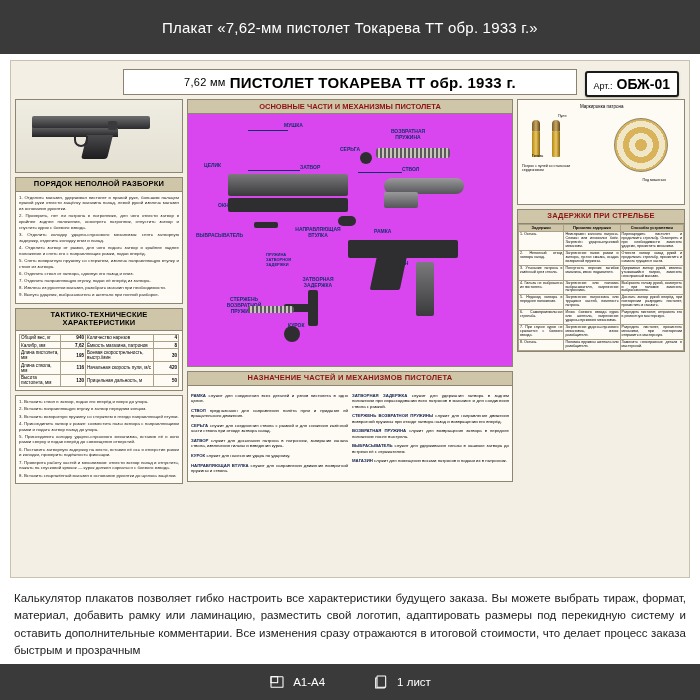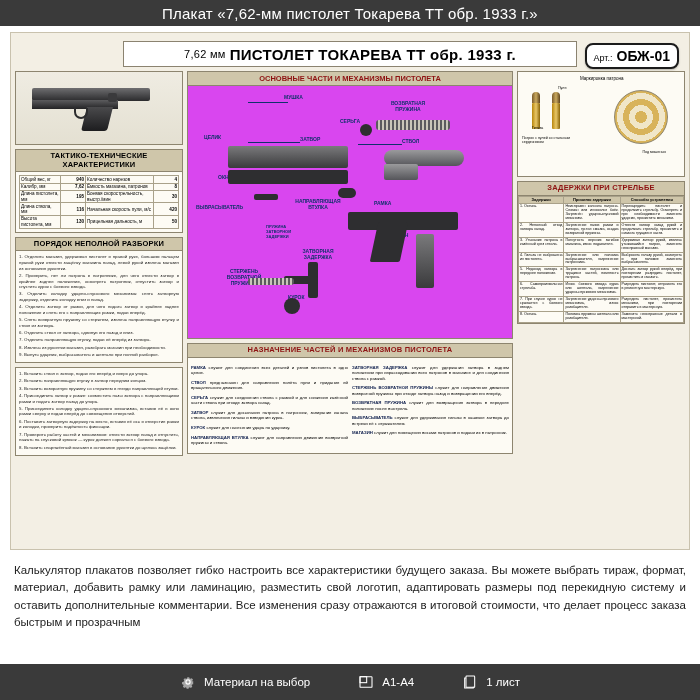--- a/index.html
+++ b/index.html
@@ -11,21 +11,21 @@
     overflow: hidden;
   }
   .page {
     width: 700px; height: 700px;
     position: relative;
     background: #ffffff;
   }
 
   
   .top-title {
-    height: 26px;
+    height: 54px;
     background: #3a3a3a;
     color: #ffffff;
     display: flex;
     align-items: center;
     justify-content: center;
     font-size: 15px;
     letter-spacing: .2px;
   }
 
   
@@ -40,21 +40,21 @@
     width: 100%; height: 100%;
     background: #f3efe4;
     border: 1px solid #c9c2ae;
     overflow: hidden;
   }
   .art-badge {
     position: absolute;
     top: 10px; right: 10px;
     background: #ffffff;
     border: 2px solid #1b1b1b;
-    border-radius: 8px;
+    border-radius: 3px;
     font-size: 9px;
     padding: 3px 7px;
     z-index: 40;
     display: flex; gap: 4px; align-items: baseline;
     box-shadow: 0 1px 2px rgba(0,0,0,.25);
   }
   .art-badge b { font-size: 14px; }
 
   .poster-title {
     position: absolute;
@@ -303,20 +303,35 @@
 
       <div class="col col-left">
 
         <div class="gun-photo">
           <div class="gun-shape">
             <div class="slide"></div>
               <div class="frame"></div>
             <div class="grip"></div>
               <div class="trigger"></div>
               <div class="hammer"></div>
+          </div>
+        </div>
+
+        <div class="panel">
+          <div class="panel-head">ПОРЯДОК НЕПОЛНОЙ РАЗБОРКИ</div>
+          <div class="panel-body txt-list">
+            <p>1. Отделить магазин, удерживая пистолет в правой руке, большим пальцем правой руки отвести защёлку магазина назад, левой рукой извлечь магазин из основания рукоятки.</p>
+            <p>2. Проверить, нет ли патрона в патроннике, для чего отвести затвор в крайнее заднее положение, осмотреть патронник, отпустить затвор и спустить курок с боевого взвода.</p>
+            <p>3. Отделить колодку ударно-спускового механизма: снять затворную задержку, отделить колодку вниз и назад.</p>
+            <p>4. Отделить затвор от рамки, для чего подать затвор в крайнее заднее положение и снять его с направляющих рамки, подав вперёд.</p>
+            <p>5. Снять возвратную пружину со стержнем, извлечь направляющую втулку и ствол из затвора.</p>
+            <p>6. Отделить ствол от затвора, сдвинув его назад и вниз.</p>
+            <p>7. Отделить направляющую втулку, подав её вперёд из затвора.</p>
+            <p>8. Извлечь из рукоятки магазин, разобрать магазин при необходимости.</p>
+            <p>9. Вынуть ударник, выбрасыватель и шептало при полной разборке.</p>
           </div>
         </div>
 
         <div class="panel">
           <div class="panel-head">ТАКТИКО-ТЕХНИЧЕСКИЕ ХАРАКТЕРИСТИКИ</div>
           <div class="panel-body">
             <table class="tt">
               <tbody>
                 <tr>
                   <td>Общий вес, кг</td>
@@ -347,35 +362,20 @@
                   <td class="v">130</td>
                   <td>Прицельная дальность, м</td>
                   <td class="v">50</td>
                 </tr>
               </tbody>
             </table>
           </div>
         </div>
 
         <div class="panel">
-          <div class="panel-head">ПОРЯДОК НЕПОЛНОЙ РАЗБОРКИ</div>
-          <div class="panel-body txt-list">
-            <p>1. Отделить магазин, удерживая пистолет в правой руке, большим пальцем правой руки отвести защёлку магазина назад, левой рукой извлечь магазин из основания рукоятки.</p>
-            <p>2. Проверить, нет ли патрона в патроннике, для чего отвести затвор в крайнее заднее положение, осмотреть патронник, отпустить затвор и спустить курок с боевого взвода.</p>
-            <p>3. Отделить колодку ударно-спускового механизма: снять затворную задержку, отделить колодку вниз и назад.</p>
-            <p>4. Отделить затвор от рамки, для чего подать затвор в крайнее заднее положение и снять его с направляющих рамки, подав вперёд.</p>
-            <p>5. Снять возвратную пружину со стержнем, извлечь направляющую втулку и ствол из затвора.</p>
-            <p>6. Отделить ствол от затвора, сдвинув его назад и вниз.</p>
-            <p>7. Отделить направляющую втулку, подав её вперёд из затвора.</p>
-            <p>8. Извлечь из рукоятки магазин, разобрать магазин при необходимости.</p>
-            <p>9. Вынуть ударник, выбрасыватель и шептало при полной разборке.</p>
-          </div>
-        </div>
-
-        <div class="panel">
           <div class="panel-body txt-list">
             <p>1. Вставить ствол в затвор, подав его вперёд и вверх до упора.</p>
             <p>2. Вставить направляющую втулку в затвор передним концом.</p>
             <p>3. Вставить возвратную пружину со стержнем в гнездо направляющей втулки.</p>
             <p>4. Присоединить затвор к рамке: совместить пазы затвора с направляющими рамки и подать затвор назад до упора.</p>
             <p>5. Присоединить колодку ударно-спускового механизма, вставив её в окно рамки сверху и подав вперёд до совмещения отверстий.</p>
             <p>6. Поставить затворную задержку на место, вставив её ось в отверстия рамки и колодки, проверить надёжность фиксации.</p>
             <p>7. Проверить работу частей и механизмов: отвести затвор назад и отпустить, нажать на спусковой крючок — курок должен сорваться с боевого взвода.</p>
             <p>8. Вставить снаряжённый магазин в основание рукоятки до щелчка защёлки.</p>
           </div>
@@ -524,29 +524,20 @@
       </div>
 
     </div>
   </div>
 
   <div class="desc">Калькулятор плакатов позволяет гибко настроить все характеристики будущего заказа. Вы можете выбрать тираж, формат, материал, добавить рамку или ламинацию, разместить свой логотип, адаптировать размеры под перекидную систему и оставить дополнительные комментарии. Все изменения сразу отражаются в итоговой стоимости, что делает процесс заказа быстрым и прозрачным</div>
 
   <div class="footer">
     <div class="foot-item">
       <span>
-        <svg width="16" height="16" viewBox="0 0 24 24" fill="#ffffff">
-          <path d="M12 8a4 4 0 100 8 4 4 0 000-8zm0 6.2A2.2 2.2 0 1112 9.8a2.2 2.2 0 010 4.4z"></path>
-          <path d="M21 12l-2-.6a7 7 0 00-.5-1.3l1-1.8-2-2-1.8 1a7 7 0 00-1.3-.5L13.8 5h-2.8l-.6 1.8a7 7 0 00-1.3.5l-1.8-1-2 2 1 1.8a7 7 0 00-.5 1.3L3 12.4v2.8l1.8.6a7 7 0 00.5 1.3l-1 1.8 2 2 1.8-1a7 7 0 001.3.5l.6 1.8h2.8l.6-1.8a7 7 0 001.3-.5l1.8 1 2-2-1-1.8a7 7 0 00.5-1.3l1.8-.6V12z" opacity=".55"></path>
-        </svg>
-      </span>
-      <span>Материал на выбор</span>
-    </div>
-    <div class="foot-item">
-      <span>
         <svg width="16" height="16" viewBox="0 0 24 24" fill="none" stroke="#ffffff" stroke-width="1.6">
           <rect x="3" y="4" width="18" height="16" rx="1"></rect>
           <rect x="3" y="4" width="10" height="9"></rect>
         </svg>
       </span>
       <span>A1-A4</span>
     </div>
     <div class="foot-item">
       <span>
         <svg width="16" height="16" viewBox="0 0 24 24" fill="none" stroke="#ffffff" stroke-width="1.6">

